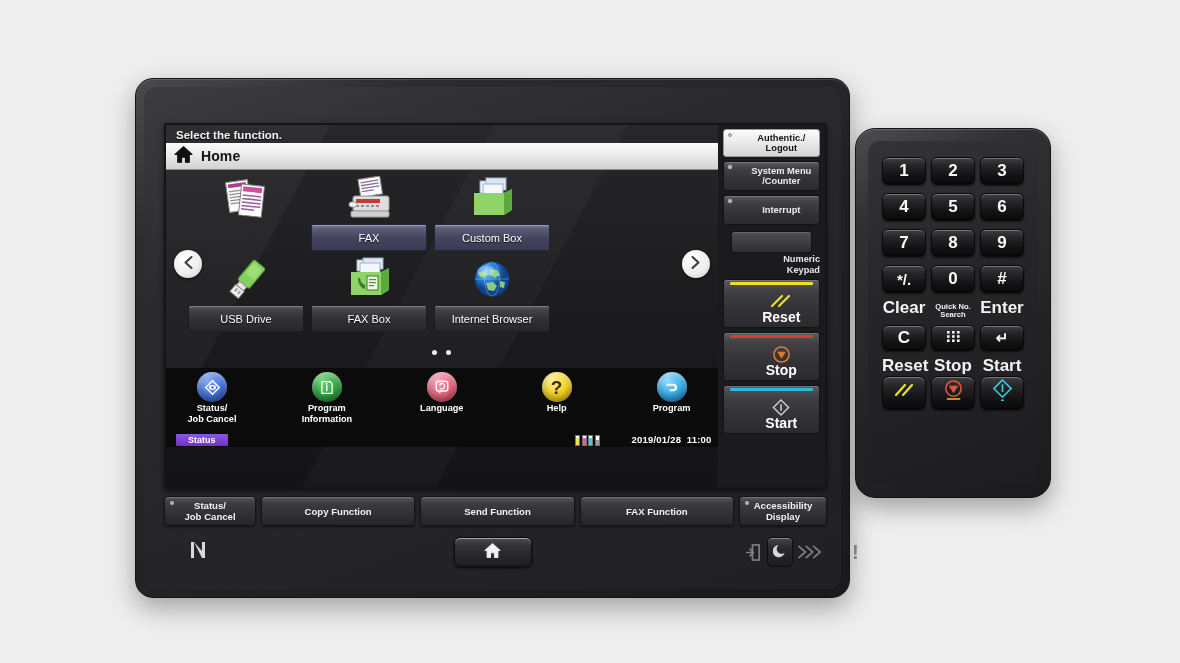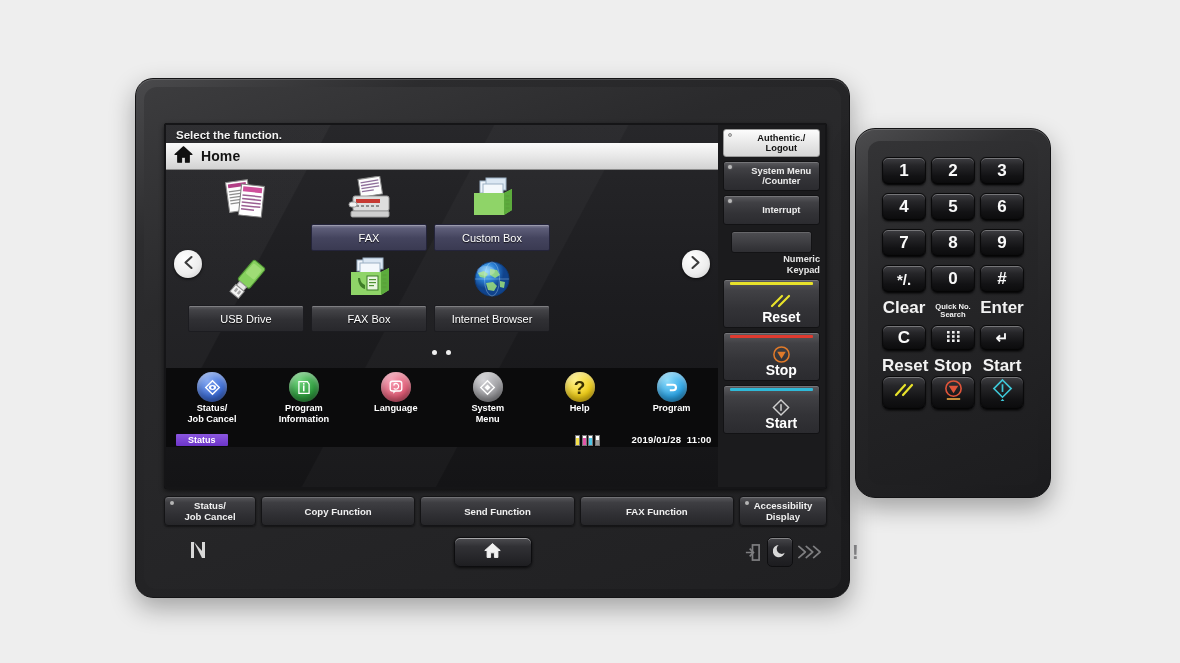--- a/index.html
+++ b/index.html
@@ -459,30 +459,20 @@
                     <path d="M6 13.5 L6 16.5 L9 13.5" fill="#fff"></path>
                     <path d="M6.5 6 A3.2 3.2 0 1 1 6.5 10.5" fill="none" stroke="#fff" stroke-width="1.4"></path>
                     <path d="M6.2 5.3 L6.2 8 L8.6 6.6 Z" fill="#fff"></path>
                   </svg>
                 </div>
                 <div class="sc-lbl">Language</div>
                 <div class="sc-lbl"></div>
               </div>
 
 
-              <div class="sc">
-                <div class="sc-ico" style="background:radial-gradient(circle at 35% 28%,#d4d4d8,#9b9b9f 58%,#6e6e72)">
-                  <svg width="17" height="17" viewBox="0 0 20 20">
-                    <path d="M10 2 L18 10 L10 18 L2 10 Z" fill="none" stroke="#fff" stroke-width="1.6"></path>
-                    <path d="M10 6.5 L13.5 10 L10 13.5 L6.5 10 Z" fill="#fff"></path>
-                  </svg>
-                </div>
-                <div class="sc-lbl">System</div>
-                <div class="sc-lbl">Menu</div>
-              </div>
 
               <div class="sc">
                 <div class="sc-ico" style="background:radial-gradient(circle at 35% 28%,#fdf08a,#f2d019 58%,#c9a106)">
                   <span style="font-size:19px;font-weight:700;color:#3a3000;line-height:1;">?</span>
                 </div>
                 <div class="sc-lbl">Help</div>
                 <div class="sc-lbl"></div>
               </div>
 
               <div class="sc">

